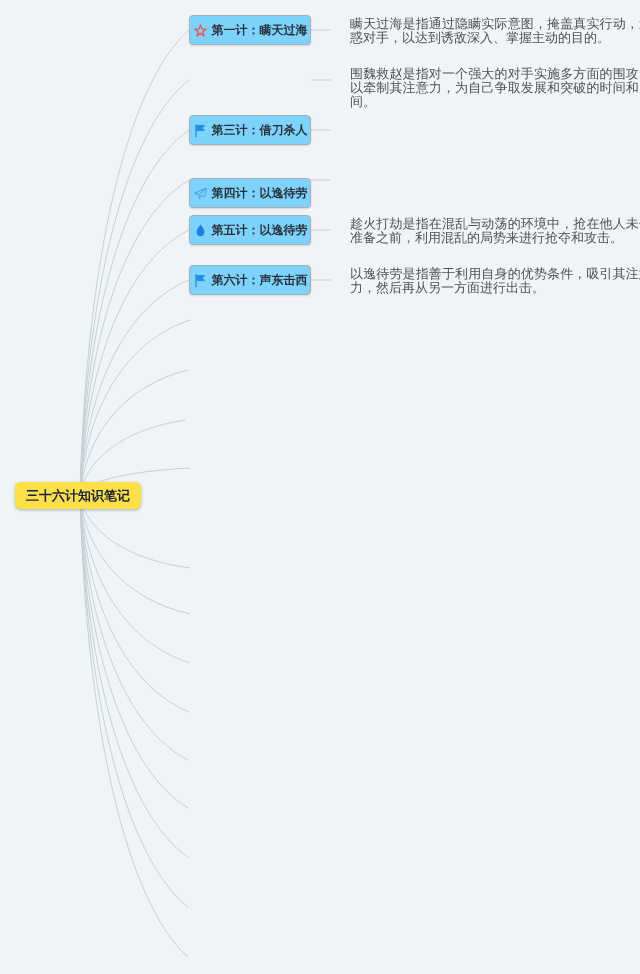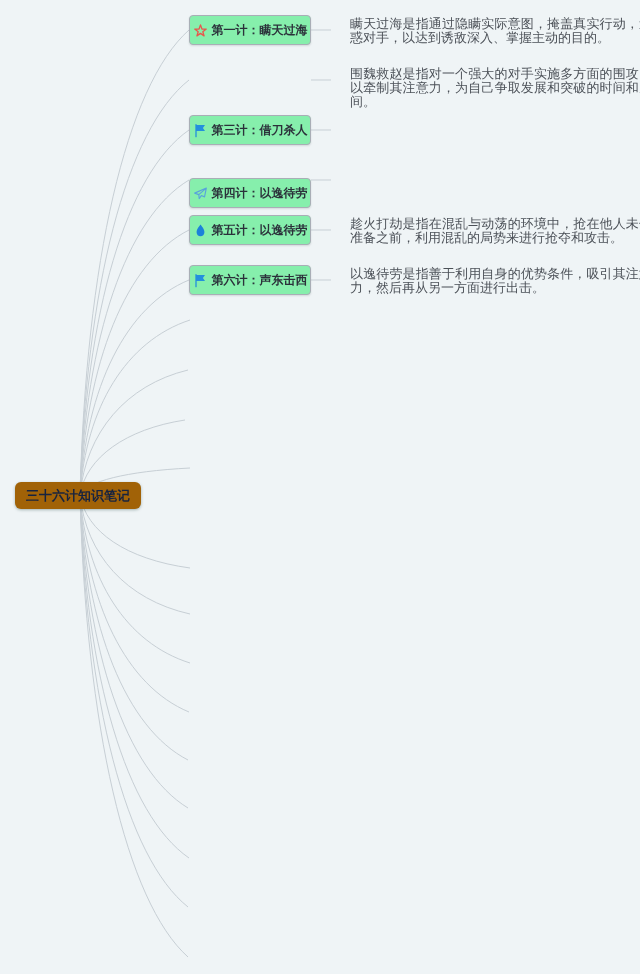--- a/index.html
+++ b/index.html
@@ -6,36 +6,36 @@
   body{
     width:640px;height:974px;overflow:hidden;position:relative;
     background:#eff4f6;
     font-family:"Liberation Sans","DejaVu Sans",sans-serif;
   }
   #canvas{position:absolute;inset:0;width:640px;height:974px;}
   #branch-svg{position:absolute;left:0;top:0;pointer-events:none;}
 
   .topic-box{
     position:absolute;left:189px;width:122px;height:30px;box-sizing:border-box;
-    background:#86efac;border:1px solid #a9aeb6;border-radius:4px;
+    background:#7dd3fc;border:1px solid #a9aeb6;border-radius:4px;
     display:flex;align-items:center;justify-content:center;
     box-shadow:0 1px 2px rgba(40,50,60,.14);
     cursor:pointer;
   }
   .topic-box .nicon{width:15px;height:15px;margin-right:4px;flex:0 0 auto;display:block;}
   .topic-label{
     font-size:12px;font-weight:bold;color:#2b313a;white-space:nowrap;line-height:1;
   }
   .topic-desc{
     position:absolute;left:334px;width:302px;
     font-size:13px;line-height:14px;color:#4c5158;text-align:justify;margin-left:16px;
   }
   .root-node{
     position:absolute;left:15px;top:482px;height:27px;box-sizing:border-box;
-    background:#a16207;border-radius:6px;padding:0 11px;
+    background:#fde047;border-radius:6px;padding:0 11px;
     display:flex;align-items:center;
     box-shadow:0 1px 3px rgba(20,60,55,.35);
     cursor:pointer;
   }
   .root-label{font-size:13px;font-weight:bold;color:#17233f;white-space:nowrap;line-height:1;}
 </style>
 </head>
 <body>
 
 <div id="canvas">

